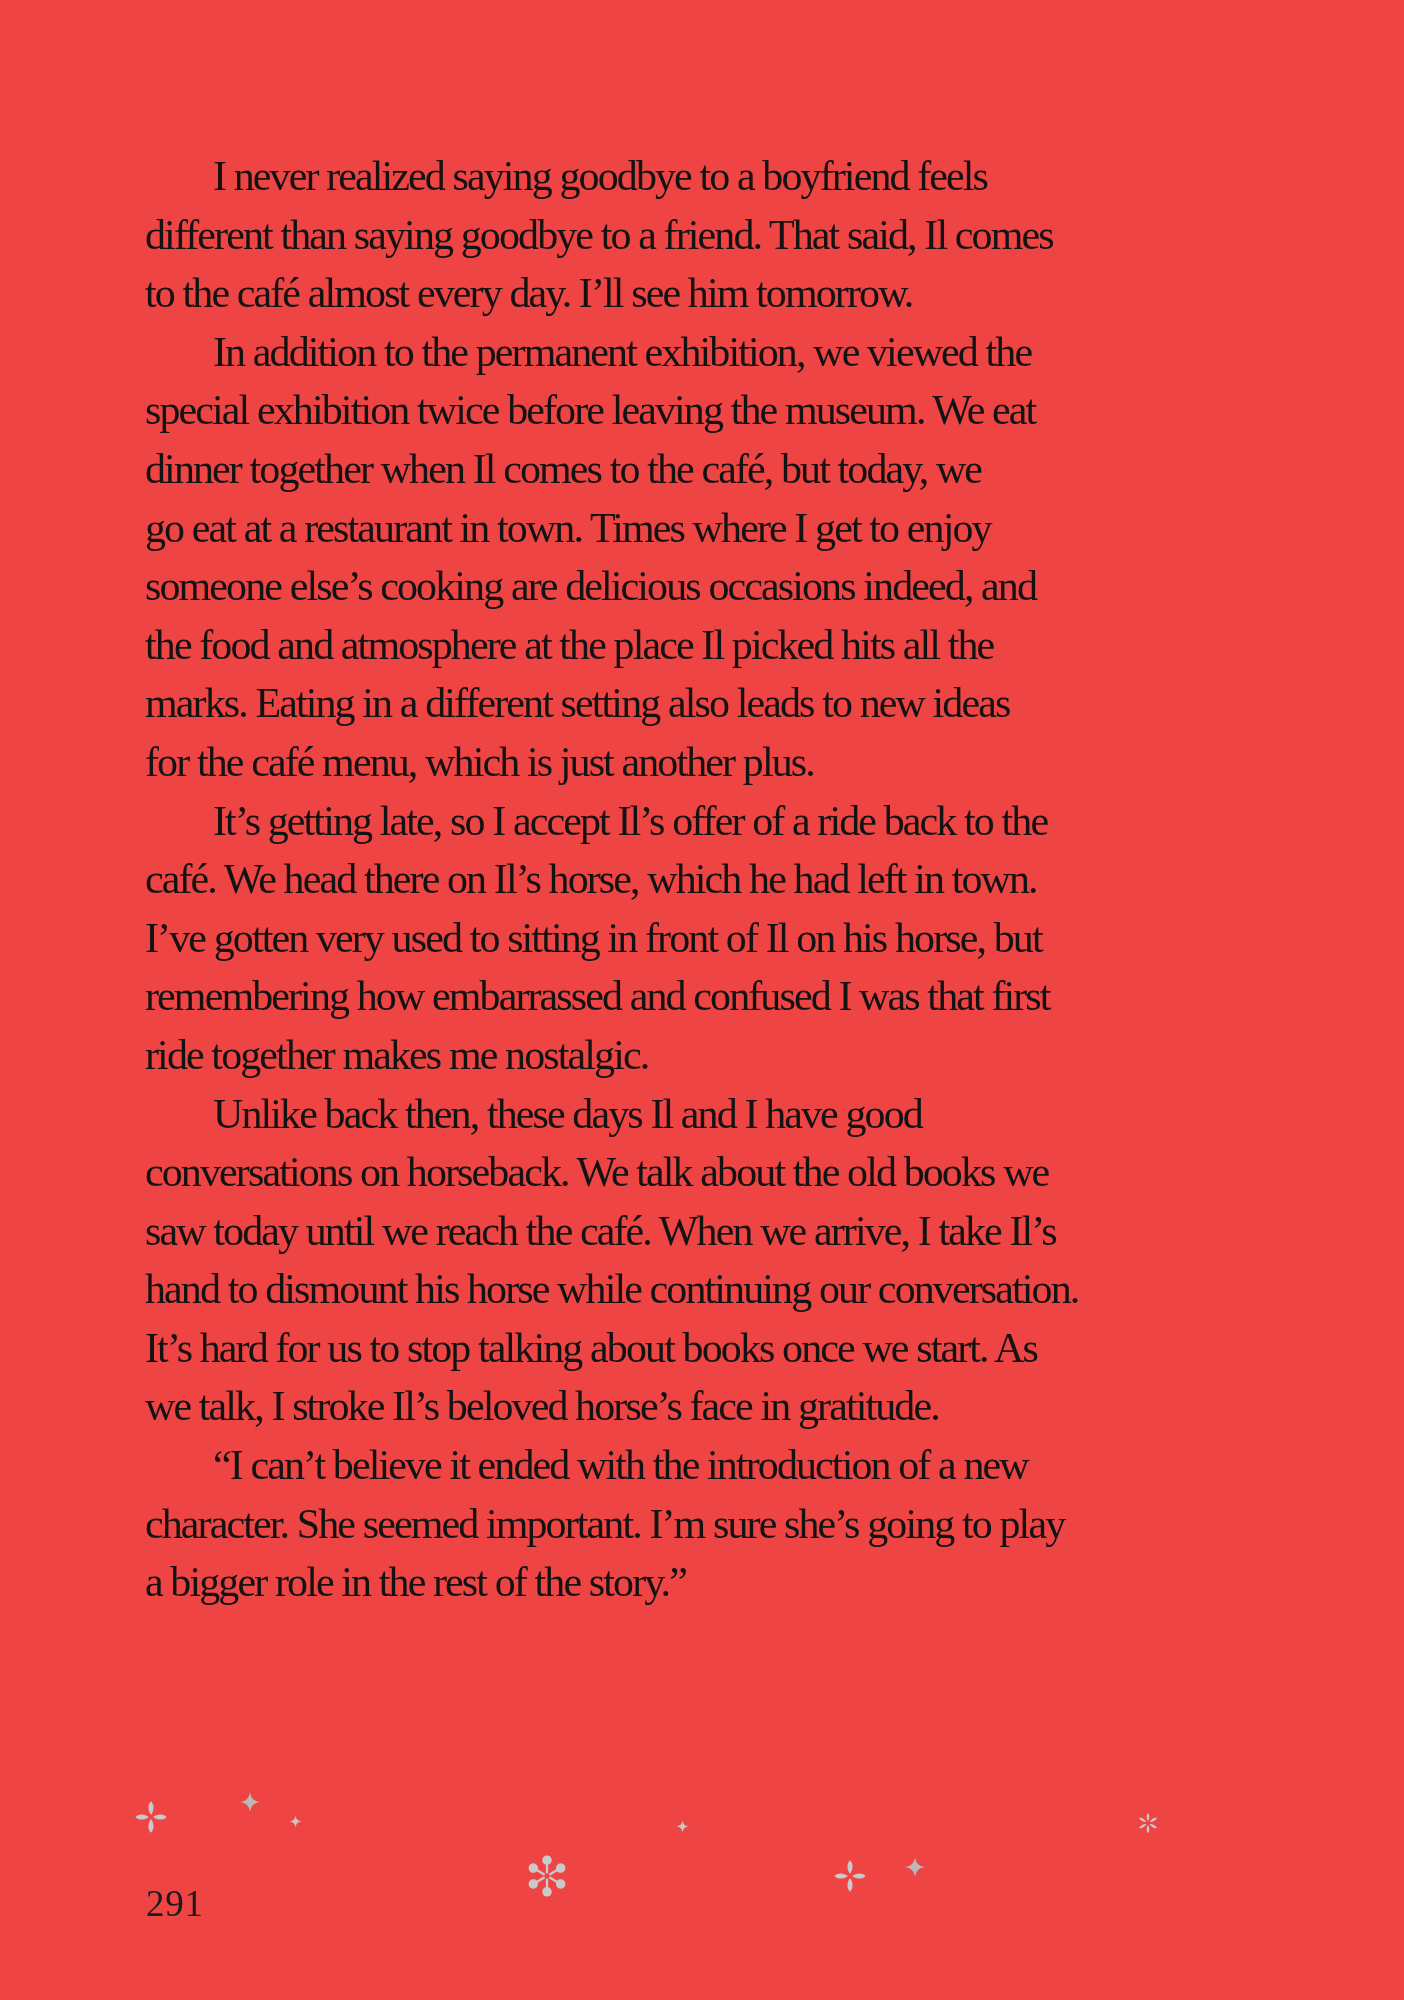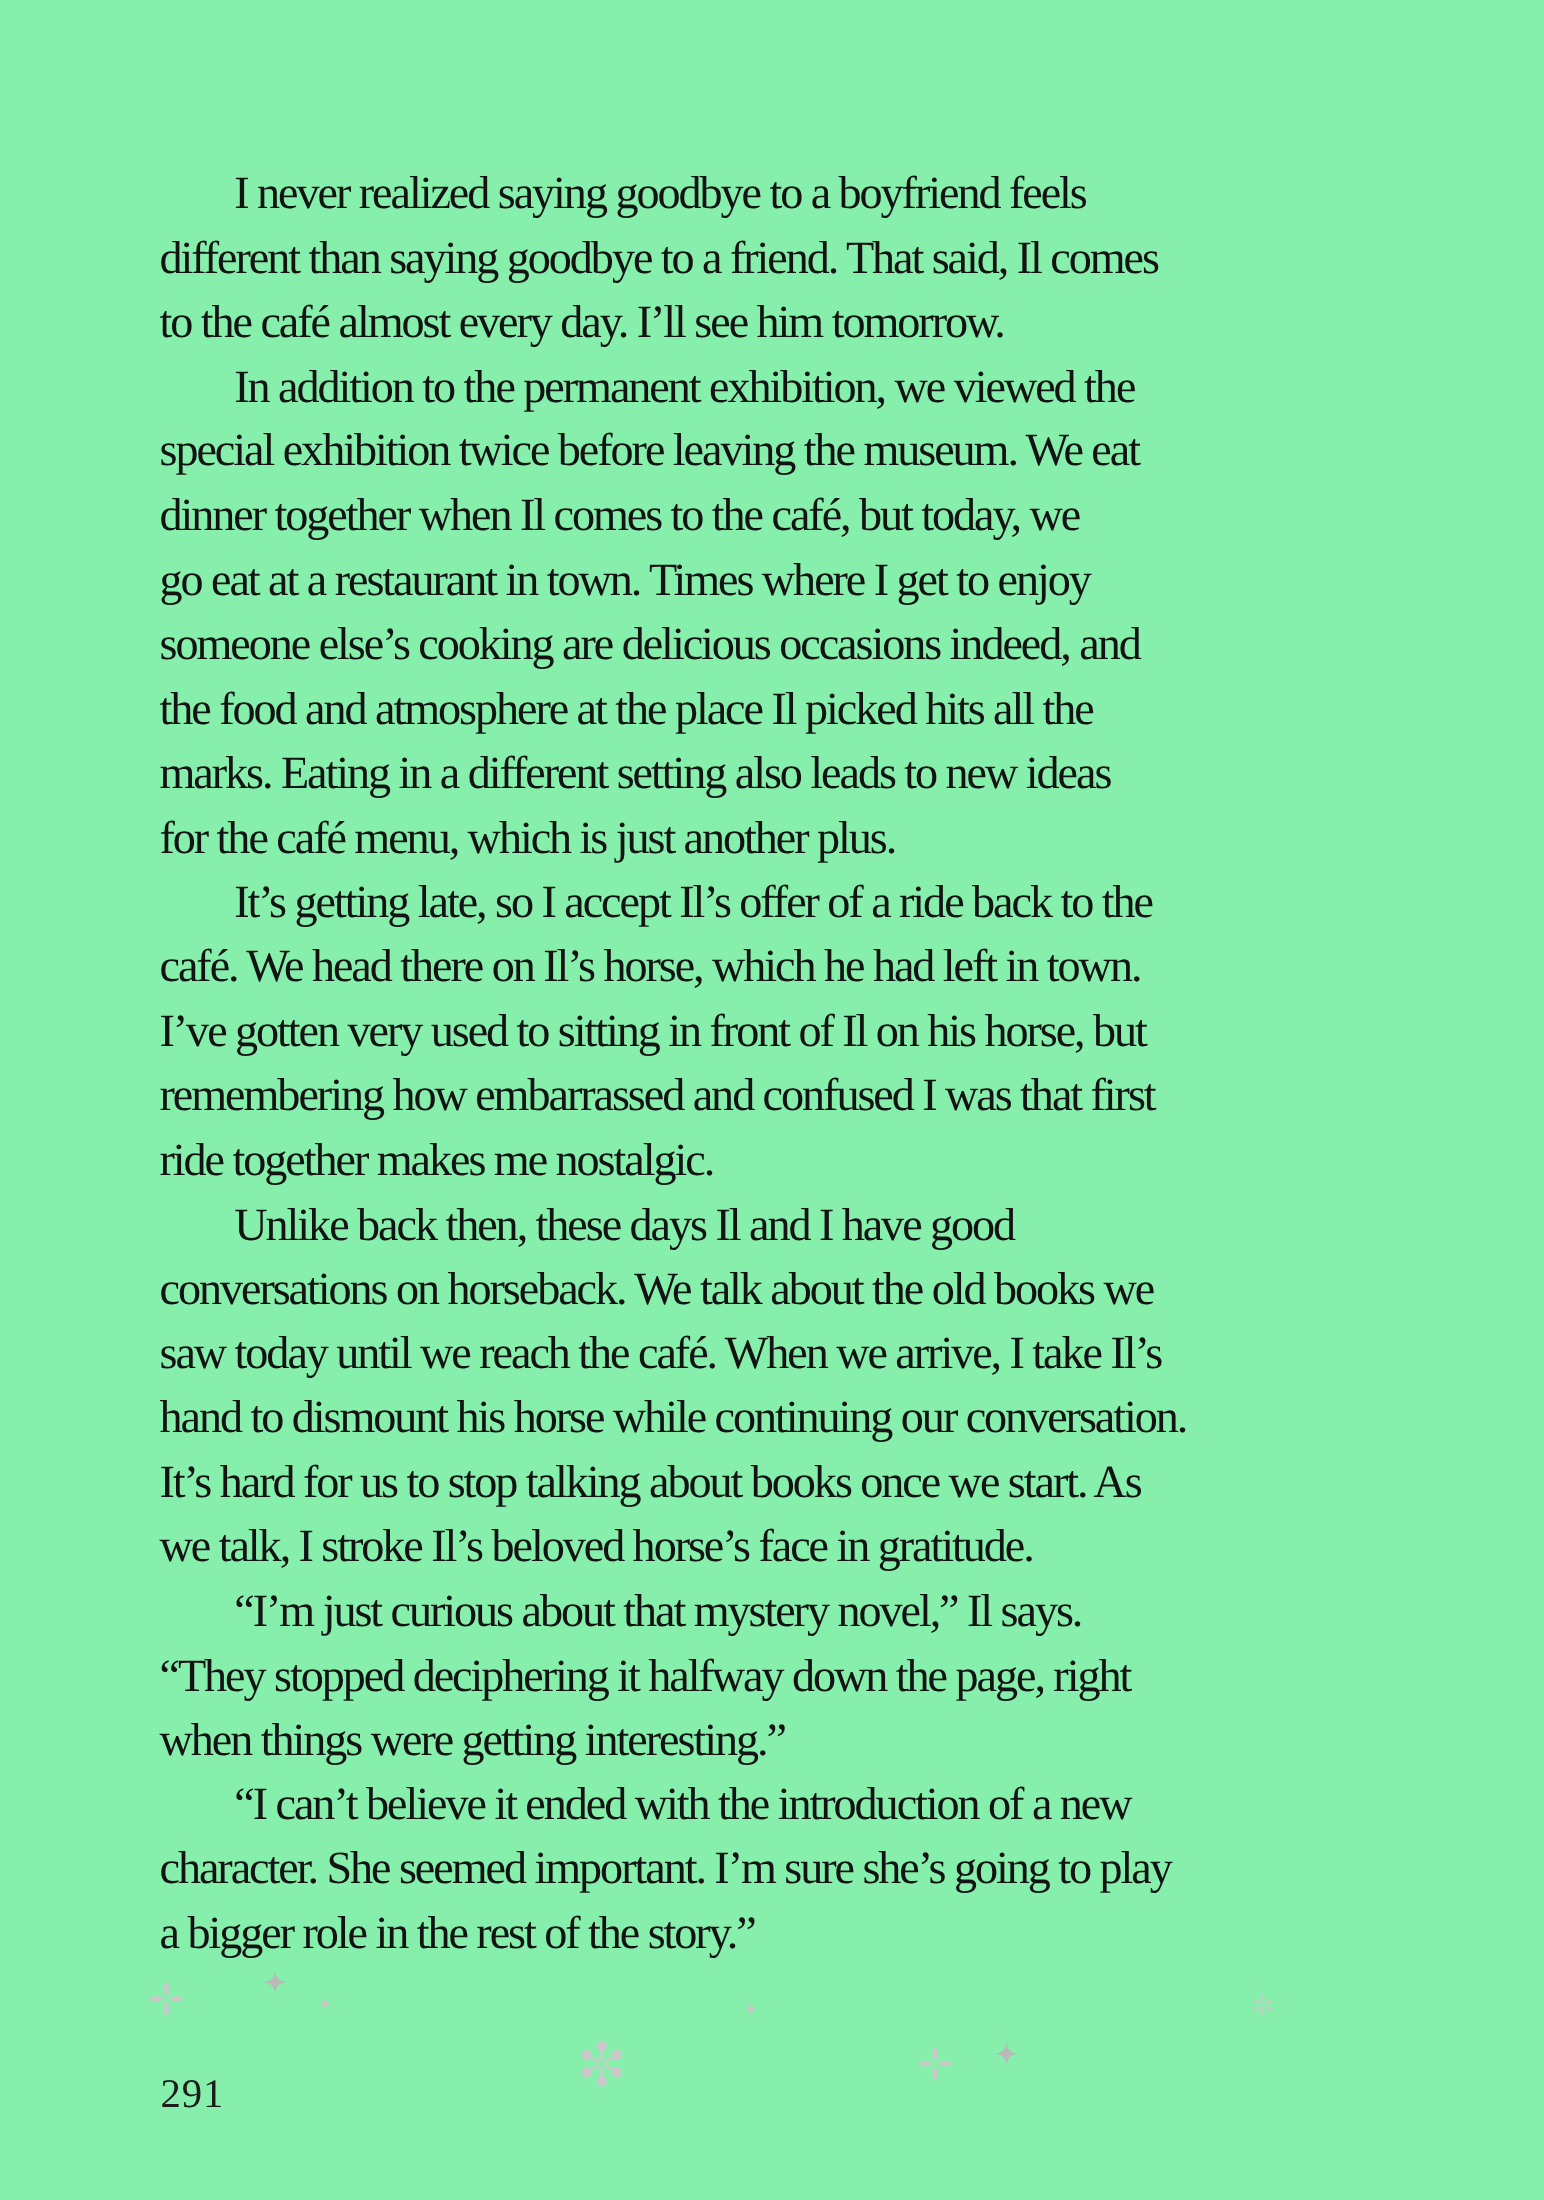--- a/index.html
+++ b/index.html
@@ -1,20 +1,20 @@
 <!DOCTYPE html>
 <html><head>
 <meta charset="utf-8">
 <style>
   html,body{margin:0;padding:0;background:#e8e8e8;}
   .page{
     position:relative;
     width:1404px;height:2000px;
     margin:0 auto;
-    background:#86efac;
+    background:#ef4444;
     overflow:hidden;
     font-family:"Liberation Serif","DejaVu Serif",serif;
     color:#131313;
   }
   .body-text{
     position:absolute;
     left:145px;top:147px;
     width:1210px;
   }
   .body-text p{
@@ -70,23 +70,20 @@
 café. We head there on Il’s horse, which he had left in town.
 I’ve gotten very used to sitting in front of Il on his horse, but
 remembering how embarrassed and confused I was that first
 ride together makes me nostalgic.</p>
     <p>Unlike back then, these days Il and I have good
 conversations on horseback. We talk about the old books we
 saw today until we reach the café. When we arrive, I take Il’s
 hand to dismount his horse while continuing our conversation.
 It’s hard for us to stop talking about books once we start. As
 we talk, I stroke Il’s beloved horse’s face in gratitude.</p>
-    <p>“I’m just curious about that mystery novel,” Il says.
-“They stopped deciphering it halfway down the page, right
-when things were getting interesting.”</p>
     <p>“I can’t believe it ended with the introduction of a new
 character. She seemed important. I’m sure she’s going to play
 a bigger role in the rest of the story.”</p>
   </div>
 
   <span class="deco d1">
     <svg viewBox="-25 -25 50 50" xmlns="http://www.w3.org/2000/svg">
       <g class="fill-light">
         <path d="M0,-3 C-4.5,-9 -5.5,-18 0,-23 C5.5,-18 4.5,-9 0,-3 Z"></path>
         <path d="M0,-3 C-4.5,-9 -5.5,-18 0,-23 C5.5,-18 4.5,-9 0,-3 Z" transform="rotate(90)"></path>

